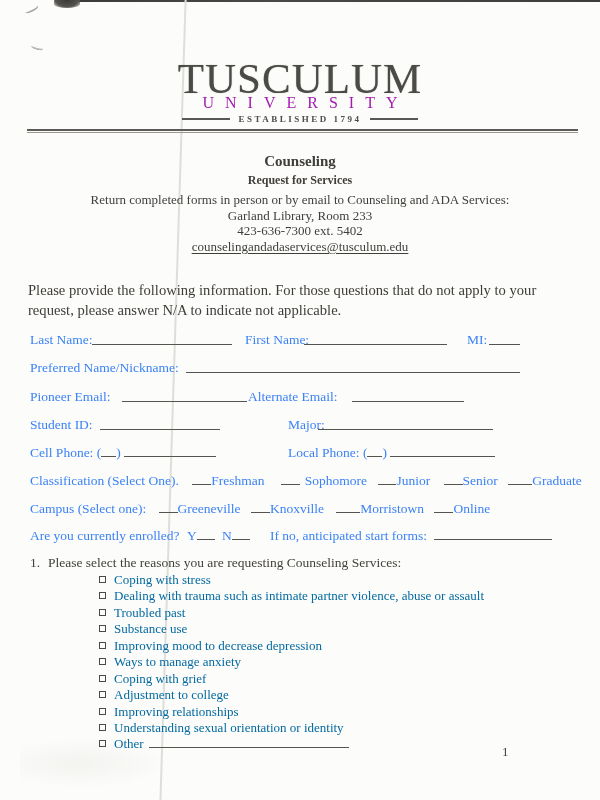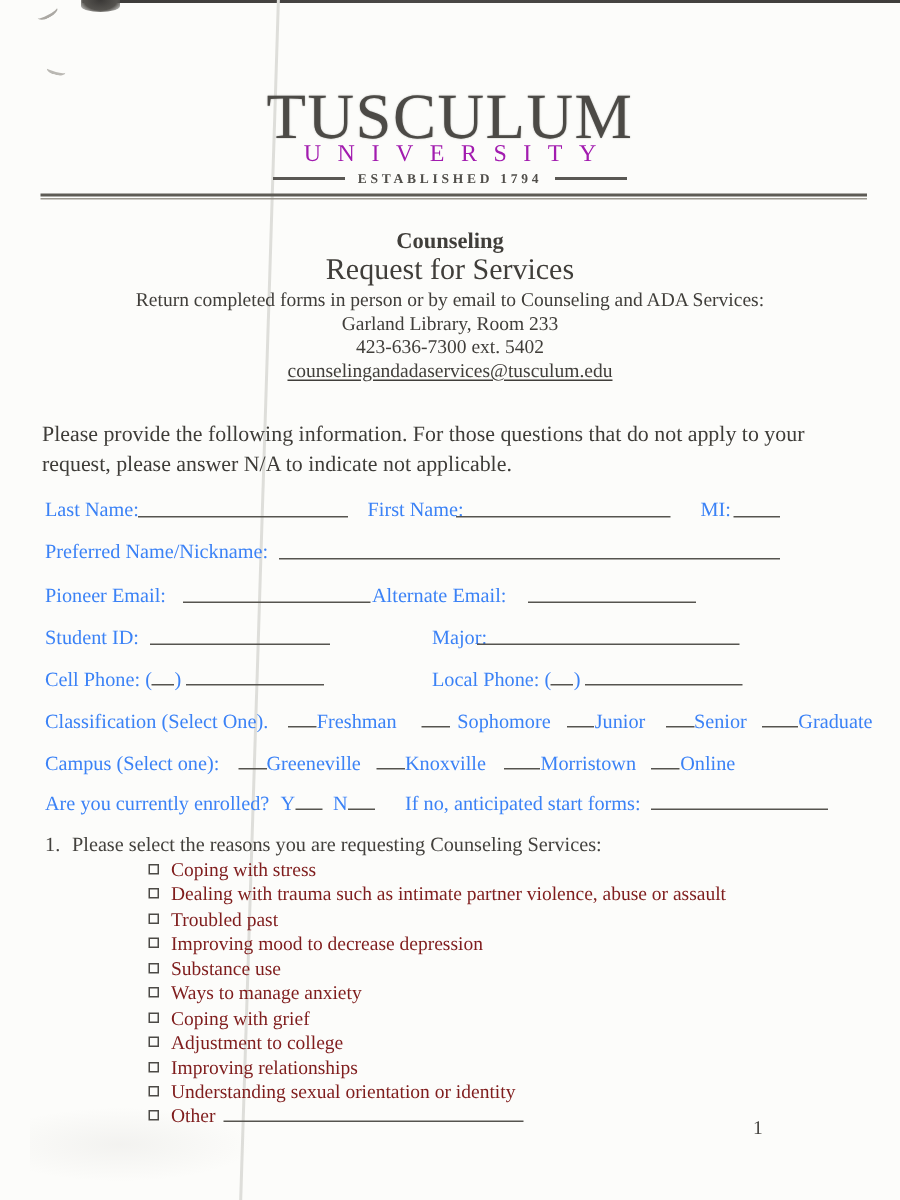--- a/index.html
+++ b/index.html
@@ -30,37 +30,37 @@
   .univ { font-size:16px; letter-spacing:11px; padding-left:11px; margin-top:-7px; color:#a21caf; }
   .est { margin-top:2px; display:flex; align-items:center; justify-content:center; gap:8px; }
   .est-rule { width:48px; border-top:2px solid #5a5854; }
   .est-text { font-size:9px; letter-spacing:2.5px; font-weight:bold; color:#504e4a; }
   
   .hr-double { position:absolute; top:129px; left:27px; width:551px; height:4px;
     border-top:2px solid #5d5b55; border-bottom:1px solid #9b9890; }
   
   .doc-header { position:absolute; top:152px; left:0; width:600px; text-align:center; color:#403e3a; }
   .t1 { font-size:15px; font-weight:bold; line-height:19px; }
-  .t2 { font-size:20px; font-weight:normal; line-height:19px; margin-bottom:2px; }
+  .t2 { font-size:12px; font-weight:bold; line-height:19px; margin-bottom:2px; }
   .t3 { font-size:13px; line-height:15.5px; }
   .email { text-decoration:underline; text-underline-offset:2px; }
   
   .intro { position:absolute; top:280px; left:28px; width:552px;
     font-size:14.6px; line-height:20px; color:#3e3c38; }
   
   .frow { position:absolute; left:0; width:600px; height:20px;
     font-size:13.5px; line-height:17px; color:#3b82f6; }
   .at { position:absolute; top:0; white-space:nowrap; }
   .uline { position:absolute; top:0; height:14px; border-bottom:1.4px solid #56544f; }
   .iblank { display:inline-block; height:2px; border-bottom:1.4px solid #56544f; }
   .paren i { display:inline-block; width:15px; height:2px; border-bottom:1.4px solid #56544f; }
   .opt { white-space:nowrap; }
   
   .q1 { position:absolute; top:554px; left:0; width:600px; font-size:13.5px; line-height:17px; color:#43413d; }
-  .cblist { position:absolute; top:572px; left:99px; font-size:13px; color:#7f1d1d; }
+  .cblist { position:absolute; top:572px; left:99px; font-size:13px; color:#0369a1; }
   .cbrow { height:16.45px; line-height:16.45px; white-space:nowrap; }
   .cb { display:inline-block; width:7px; height:7px; border:1.2px solid #4c4a46;
     margin-right:8px; position:relative; top:-1px; }
   .pageno { position:absolute; top:744px; left:502px; font-size:13px; color:#45433f; }
 </style>
 </head>
 <body>
 
 <div class="page">
 
@@ -170,22 +170,22 @@
 
   <div class="q1">
     <span class="at" style="left:30px">1.</span>
     <span class="at" style="left:48px">Please select the reasons you are requesting Counseling Services:</span>
   </div>
 
   <div class="cblist">
     <div class="cbrow"><span class="cb"></span><span>Coping with stress</span></div>
     <div class="cbrow"><span class="cb"></span><span>Dealing with trauma such as intimate partner violence, abuse or assault</span></div>
     <div class="cbrow"><span class="cb"></span><span>Troubled past</span></div>
+    <div class="cbrow"><span class="cb"></span><span>Substance use</span></div>
     <div class="cbrow"><span class="cb"></span><span>Improving mood to decrease depression</span></div>
-    <div class="cbrow"><span class="cb"></span><span>Substance use</span></div>
     <div class="cbrow"><span class="cb"></span><span>Ways to manage anxiety</span></div>
     <div class="cbrow"><span class="cb"></span><span>Coping with grief</span></div>
     <div class="cbrow"><span class="cb"></span><span>Adjustment to college</span></div>
     <div class="cbrow"><span class="cb"></span><span>Improving relationships</span></div>
     <div class="cbrow"><span class="cb"></span><span>Understanding sexual orientation or identity</span></div>
     <div class="cbrow"><span class="cb"></span><span>Other</span><span class="iblank" style="width:200px;margin-left:5px"></span></div>
   </div>
 
   <div class="pageno">1</div>
 

